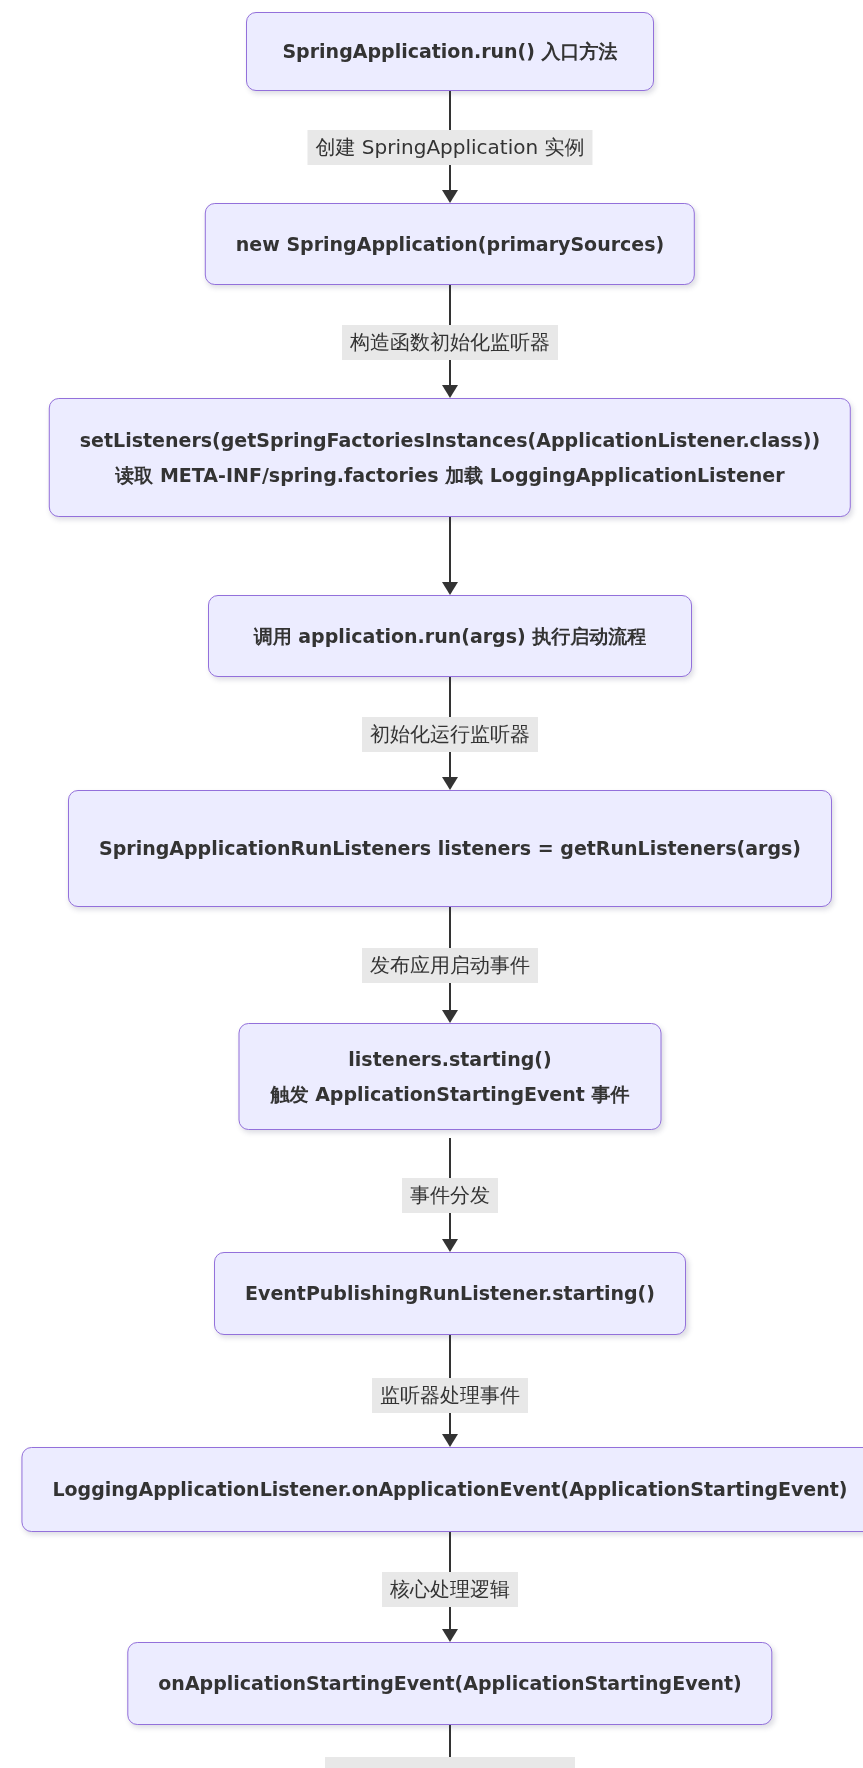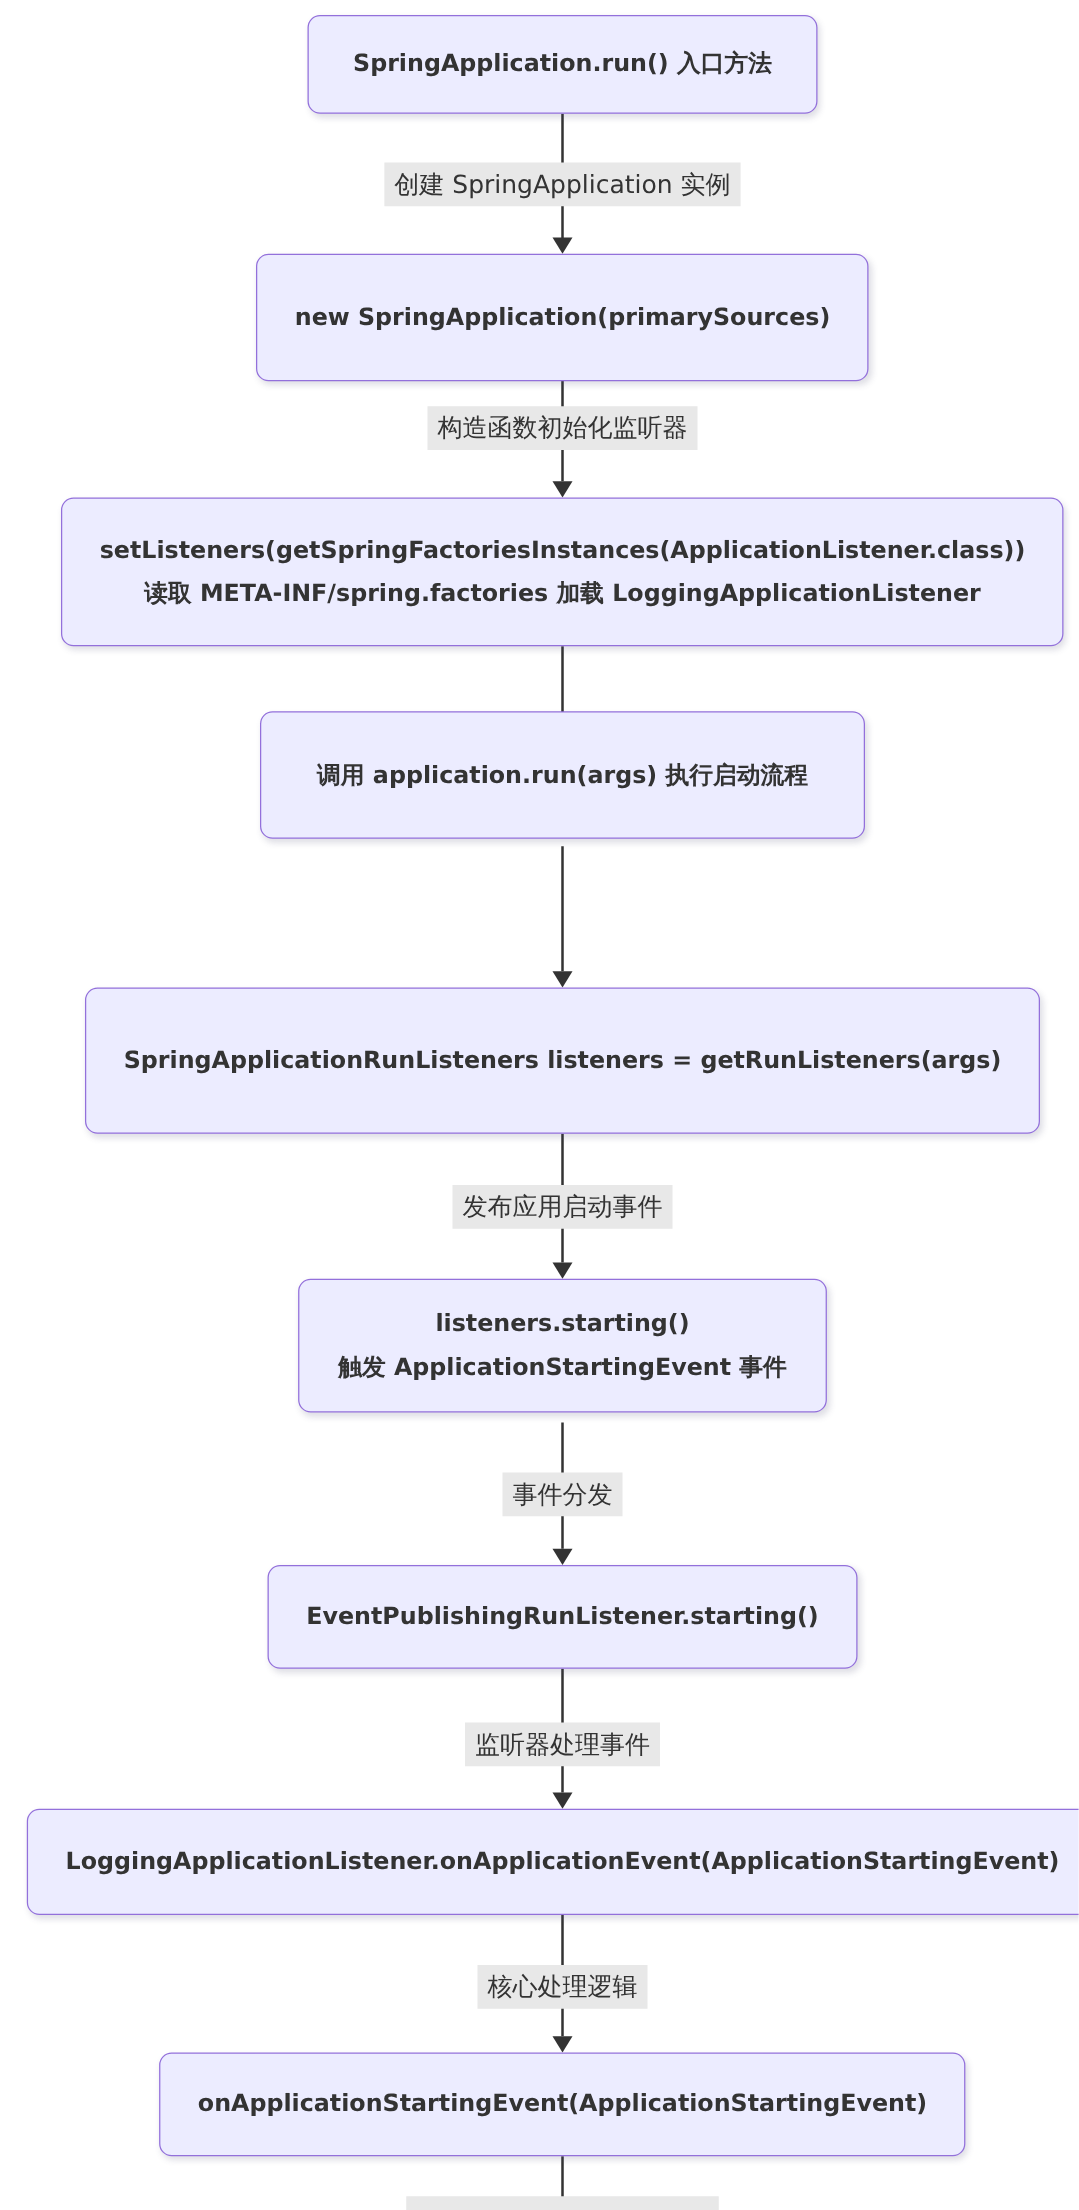--- a/index.html
+++ b/index.html
@@ -95,40 +95,41 @@
   <div class="edge-line" style="top:1335px;height:99px"></div>
   <div class="arrow-head" style="top:1434px"></div>
 
   <div class="edge-line" style="top:1532px;height:97px"></div>
   <div class="arrow-head" style="top:1629px"></div>
 
   <div class="edge-line" style="top:1725px;height:43px"></div>
 
   <div class="edge-label" style="top:130px">创建 SpringApplication 实例</div>
   <div class="edge-label" style="top:325px">构造函数初始化监听器</div>
+  <div class="edge-label" style="top:717px">初始化运行监听器</div>
   <div class="edge-label" style="top:948px">发布应用启动事件</div>
   <div class="edge-label" style="top:1178px">事件分发</div>
   <div class="edge-label" style="top:1378px">监听器处理事件</div>
   <div class="edge-label" style="top:1572px">核心处理逻辑</div>
   <div class="edge-label partial" style="top:1757px"></div>
 
   <div class="node" style="top:12px;height:79px;min-width:408px">
     <span>SpringApplication.run() 入口方法</span>
   </div>
 
-  <div class="node" style="top:203px;height:102px;min-width:470px">
+  <div class="node" style="top:203px;height:82px;min-width:470px">
     <span>new SpringApplication(primarySources)</span>
   </div>
 
   <div class="node multi" style="top:398px;height:119px;min-width:780px">
     <span>setListeners(getSpringFactoriesInstances(ApplicationListener.class))</span>
     <span>读取 META-INF/spring.factories 加载 LoggingApplicationListener</span>
   </div>
 
-  <div class="node" style="top:569px;height:102px;min-width:484px">
+  <div class="node" style="top:595px;height:82px;min-width:484px">
     <span>调用 application.run(args) 执行启动流程</span>
   </div>
 
   <div class="node multi" style="top:790px;height:117px;min-width:712px">
     <span>SpringApplicationRunListeners listeners = getRunListeners(args)</span>
   </div>
 
   <div class="node multi" style="top:1023px;height:107px;min-width:423px">
     <span>listeners.starting()</span>
     <span>触发 ApplicationStartingEvent 事件</span>

